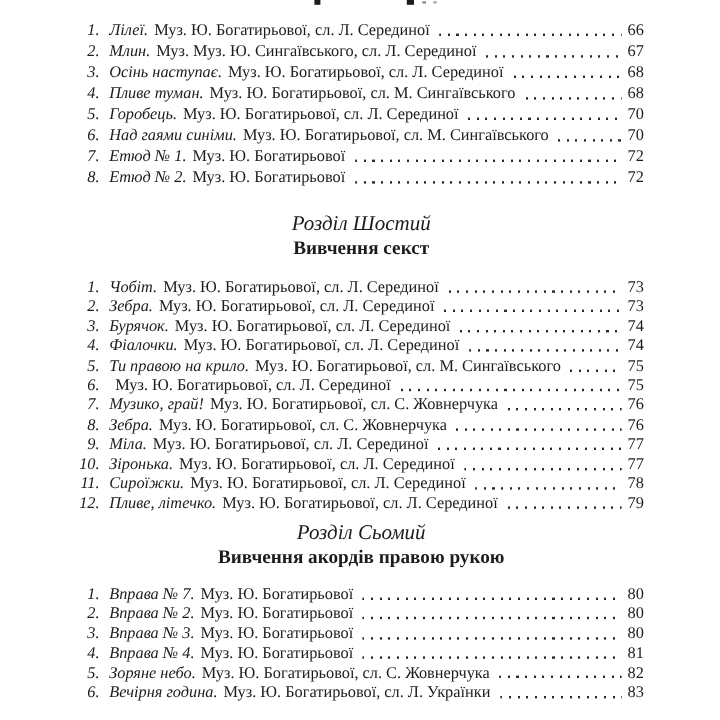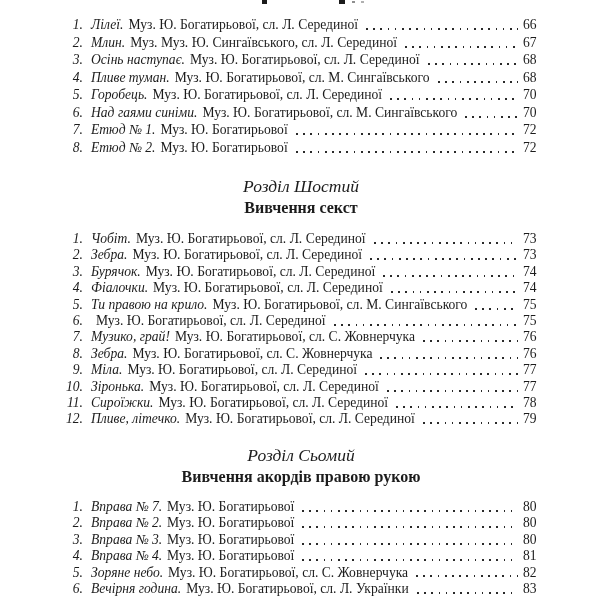--- a/index.html
+++ b/index.html
@@ -40,21 +40,21 @@
     font-size:17.5px;line-height:22px;margin-top:19px;
   }
   .section-title{
     text-align:center;font-weight:bold;
     font-size:16px;line-height:20px;margin-top:1px;
   }
   .section .entries{margin-top:13px;}
   .section:first-child .entries{margin-top:0;}
   
   .section:nth-child(n+2) .row{line-height:16.4px;}
-  .section:nth-child(3) .part-label{margin-top:16px;}
+  .section:nth-child(3) .part-label{margin-top:4px;}
   .section:nth-child(3) .entries{margin-top:12px;}
 </style>
 </head>
 <body>
 
 <div class="page">
   <div class="clipped-heading">
     <span class="blob b1"></span>
     <span class="blob b2"></span>
     <span class="blob b3"></span>

